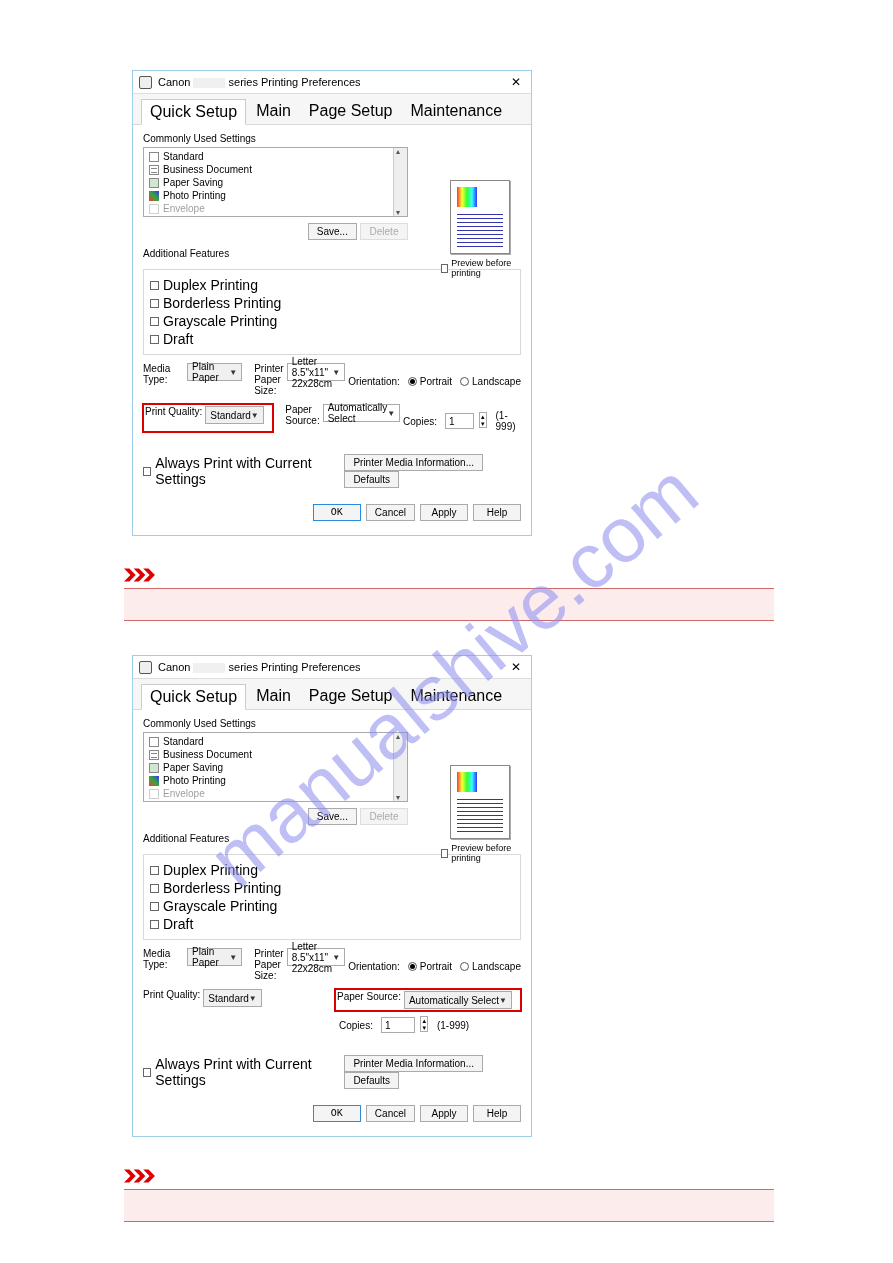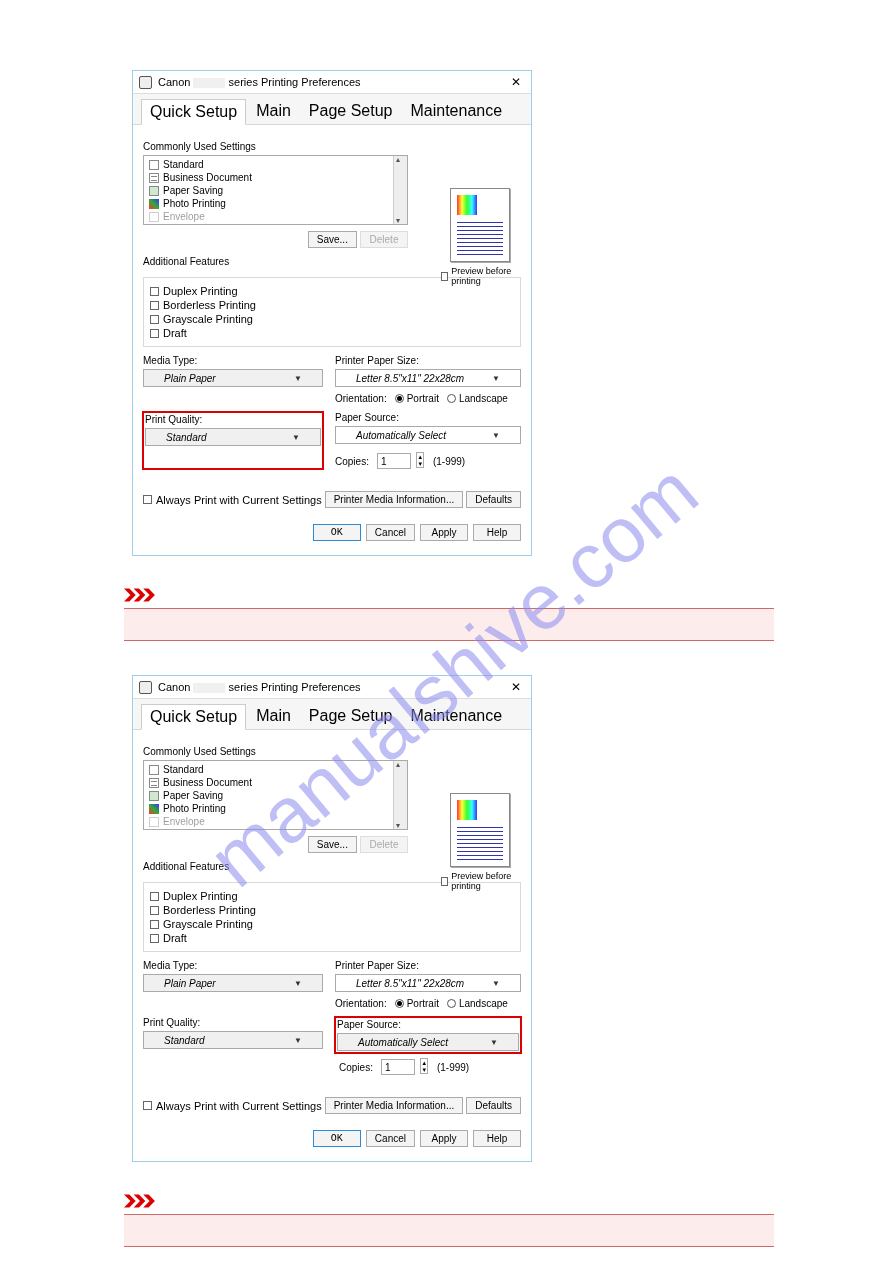--- a/index.html
+++ b/index.html
@@ -11,21 +11,21 @@
   .title-bar { display: flex; align-items: center; padding: 4px 6px; background: #fff; border-bottom: 1px solid #ddd; }
   .printer-icon { width: 13px; height: 13px; border: 1px solid #555; border-radius: 2px; background: #eee; margin-right: 6px; }
   .title-text { flex: 1; font-size: 11px; }
   .close-x { font-size: 12px; cursor: pointer; padding: 0 4px; }
   .smudge { display: inline-block; width: 32px; height: 10px; background: #f0f0f0; vertical-align: middle; }
 
   .tab-bar { background: #f6f6f6; padding: 5px 8px 0; display: flex; gap: 2px; border-bottom: 1px solid #d7d7d7; }
   .tab { padding: 3px 8px; font-size: 16px; cursor: pointer; }
   .tab.active { background: #fff; border: 1px solid #ccc; border-bottom: 1px solid #fff; margin-bottom: -1px; }
 
-  .body-area { padding: 8px 10px; margin-top: 8px; }
+  .body-area { padding: 8px 10px; }
 
   .group-label { font-size: 10px; margin-bottom: 3px; }
   .settings-list { border: 1px solid #aaa; height: 70px; display: flex; }
   .list-items { flex: 1; padding: 2px; }
   .list-items div { padding: 1px 3px; font-size: 10px; display: flex; align-items: center; gap: 4px; }
   .li-icon { width: 10px; height: 10px; display: inline-block; }
   .li-doc { border: 1px solid #888; background: #fff; }
   .li-doclines { border: 1px solid #888; background: #fff; position: relative; }
   .li-doclines::after { content: ''; position: absolute; left: 1px; right: 1px; top: 2px; border-top: 1px solid #888; height: 3px; border-bottom: 1px solid #888; }
   .li-pagesav { border: 1px solid #888; background: #cfe8cf; }
@@ -39,28 +39,28 @@
   .btn.disabled { color: #aaa; border-color: #ddd; }
 
   .preview-box { position: absolute; right: 12px; top: 55px; width: 78px; }
   .preview-page { width: 60px; height: 74px; border: 1px solid #888; margin: 0 auto 4px; background: #fff; position: relative; box-shadow: 1px 1px 0 #aaa; }
   .preview-page::before { content: ''; position: absolute; left: 6px; top: 6px; width: 20px; height: 20px; background: linear-gradient(90deg, #f33, #ff3, #3f3, #3ff, #33f); }
   .preview-page::after { content: ''; position: absolute; left: 6px; top: 30px; right: 6px; bottom: 6px; background: repeating-linear-gradient(0deg, #33a 0, #33a 1px, transparent 1px, transparent 4px); }
   .preview-chk { font-size: 9px; display: flex; align-items: center; gap: 3px; }
   .chk { width: 9px; height: 9px; border: 1px solid #666; display: inline-block; background: #fff; }
 
   .af-box { border: 1px solid #d9d9d9; background: #fff; padding: 6px; margin-top: 10px; }
-  .af-item { font-size: 11px; display: flex; align-items: center; gap: 4px; padding: 1px 0; }
+  .af-item { font-size: 14px; display: flex; align-items: center; gap: 4px; padding: 1px 0; }
 
   .row { display: flex; gap: 12px; margin-top: 8px; }
-  .col { display: flex; flex-direction: column; gap: 3px; }
+  .col { display: flex; flex-direction: row; gap: 3px; }
   .col-l { width: 180px; }
   .col-r { flex: 1; }
   .fld-label { font-size: 10px; }
-  .combo { border: 1px solid #aaa; background: #fff; padding: 2px 20px; font-size: 10px; display: flex; justify-content: space-between; align-items: center; height: 18px; font-style: italic; }
+  .combo { border: 1px solid #aaa; background: #fff; padding: 2px 4px; font-size: 10px; display: flex; justify-content: space-between; align-items: center; height: 18px; }
   .combo .dd { font-size: 8px; color: #333; }
   .combo.shaded { background: #f0f0f0; }
   .hl-red { outline: 2px solid #d00; outline-offset: -1px; padding: 2px; }
 
   .orient-row { font-size: 10px; display: flex; align-items: center; gap: 8px; margin-top: 3px; }
   .radio { width: 9px; height: 9px; border: 1px solid #555; border-radius: 50%; display: inline-flex; align-items: center; justify-content: center; }
   .radio.sel::after { content: ''; width: 5px; height: 5px; background: #000; border-radius: 50%; }
   .copies-row { font-size: 10px; display: flex; align-items: center; gap: 8px; margin-top: 6px; }
   .spinner { border: 1px solid #aaa; width: 34px; height: 16px; display: inline-flex; align-items: center; padding: 0 3px; font-size: 10px; position: relative; }
   .spinner::after { content: '▴\a▾'; white-space: pre; position: absolute; right: -14px; top: -2px; font-size: 7px; line-height: 7px; border: 1px solid #aaa; padding: 0 1px; }

